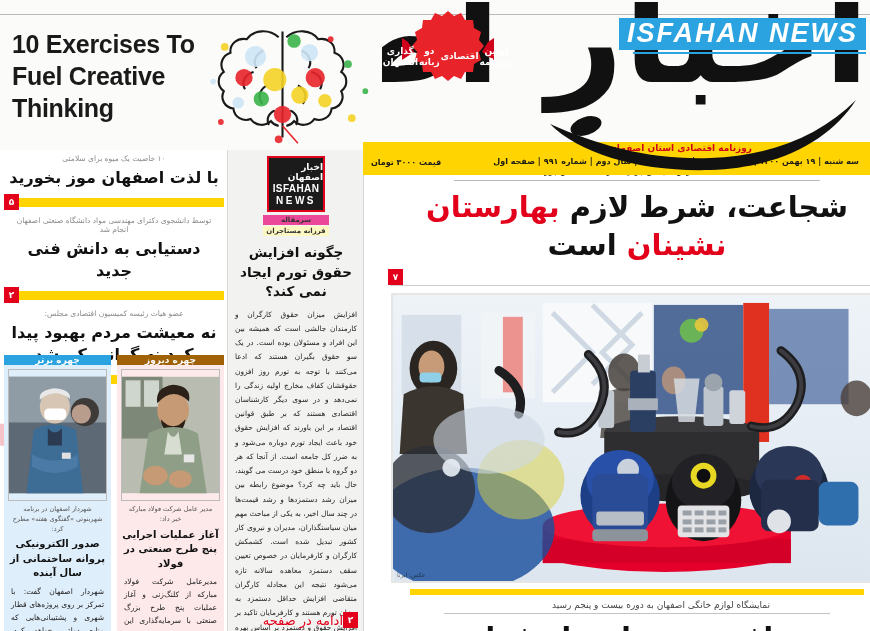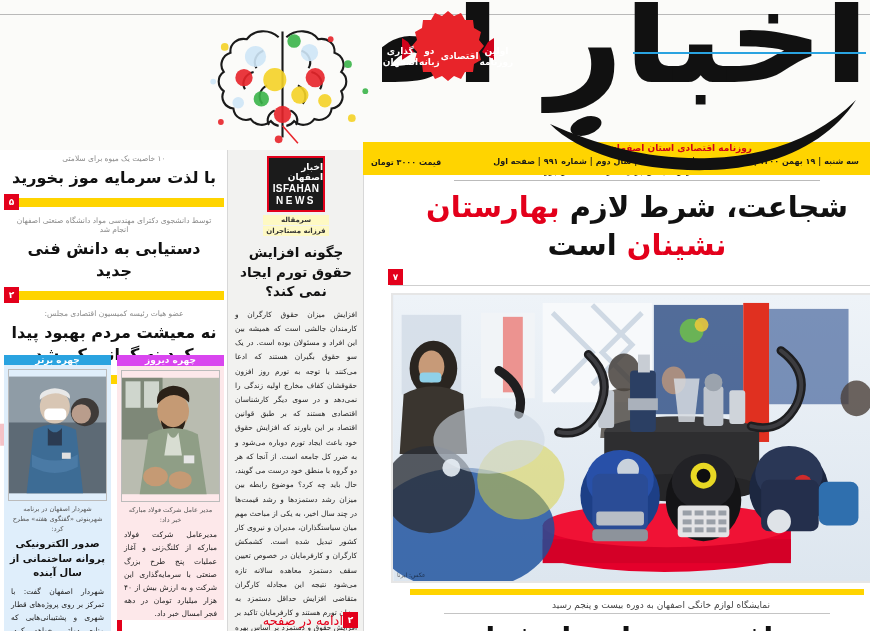--- a/index.html
+++ b/index.html
@@ -127,21 +127,21 @@
   }
 
   
   .portraits { position: absolute; left: 0; top: 205px; width: 228px; height: 276px; display: flex; gap: 6px; padding: 0 4px; }
   .pcard { flex: 1; position: relative; display: flex; flex-direction: column; }
   .pcard-head {
     height: 16px; color: #fff; font-size: 9px; font-weight: bold;
     display: flex; align-items: center; justify-content: center; direction: rtl;
   }
   .pcard-head.blue { background: #2aa3e0; }
-  .pcard-head.red  { background: #d946ef; }
+  .pcard-head.red  { background: #a16207; }
   .pcard-body { flex:1; position:relative; padding: 4px 4px 0 4px; }
   .pcard.blue-body .pcard-body { background: #dfeefb; }
   .pcard.red-body  .pcard-body { background: #fde8ea; }
   .pcard-side { position:absolute; top:16px; bottom:0; width:5px; }
   .pcard.blue-body .pcard-side { left:0; background:#2aa3e0; }
   .pcard.red-body  .pcard-side { left:0; background:#e3001b; }
 
   .photo { width: 100%; height: 132px; border: 1px solid #bbb; position: relative; overflow: hidden; }
   .photo .cap {
     position: absolute; right: 3px; bottom: 2px; font-size: 5px; color: rgba(255,255,255,0.8);
@@ -171,21 +171,21 @@
     align-items: center; justify-content: center; gap: 1px;
   }
   .mid-logo .ar { color: #fff; font-size: 9px; direction: rtl; font-weight: bold; }
   .mid-logo .en1 { color: #fff; font-size: 10px; font-weight: bold; letter-spacing: 0.4px;
                    font-family: "Liberation Sans", sans-serif; }
   .mid-logo .en2 { color: #fff; font-size: 10px; font-weight: bold; letter-spacing: 2.5px;
                    font-family: "Liberation Sans", sans-serif; }
   .mid-meta {
     width: 66px; margin: 3px auto 0 auto; text-align: center; direction: rtl;
   }
-  .mid-meta .lbl { background: #fef9c3; color:#333; font-size: 7px; font-weight:bold; padding: 1px 0; }
+  .mid-meta .lbl { background: #ec4899; color:#333; font-size: 7px; font-weight:bold; padding: 1px 0; }
   .mid-meta .author { background: #fef9c3; color:#333; font-size: 7px; font-weight:bold; padding: 1px 0; margin-top:1px;}
   .mid-title {
     direction: rtl; text-align: center; font-size: 13.5px; font-weight: bold;
     color: #111; line-height: 1.45; margin: 7px 2px 6px 2px;
   }
   .mid-text {
     direction: rtl; text-align: justify; font-size: 7.4px; color: #1e1e1e;
     line-height: 1.92; padding: 0 1px;
   }
   .mid-cont {
@@ -235,20 +235,21 @@
   .vsep { position: absolute; top: 150px; width: 1px; height: 481px; background: #d8d8d8; }
 </style>
 </head>
 <body>
 
 <div class="page">
 
   <div class="top-banner hatch">
     <div class="top-rule"></div>
 
+    <div class="promo-title">10 Exercises To Fuel Creative Thinking</div>
 
     <div class="brain-wrap">
       <svg viewBox="0 0 200 135">
         <g fill="none" stroke="#1a1a1a" stroke-width="2.2">
           <path d="M100 14 L100 124"></path>
           <path d="M96 20c-10-9-26-8-33 2c-10-2-18 5-17 14c-9 3-12 13-7 20c-7 5-7 15 0 20c-4 8 1 17 10 18c1 9 10 14 18 11c5 7 15 8 21 2c3 4 8 5 8 5"></path>
           <path d="M104 20c10-9 26-8 33 2c10-2 18 5 17 14c9 3 12 13 7 20c7 5 7 15 0 20c4 8-1 17-10 18c-1 9-10 14-18 11c-5 7-15 8-21 2c-3 4-8 5-8 5"></path>
           <path d="M80 34c-8 3-11 12-7 18M70 56c-9 2-13 11-9 18M84 70c-8 4-10 13-5 19M92 96c-7 3-9 10-6 15"></path>
           <path d="M120 34c8 3 11 12 7 18M130 56c9 2 13 11 9 18M116 70c8 4 10 13 5 19M108 96c7 3 9 10 6 15"></path>
         </g>
@@ -274,20 +275,23 @@
           <circle cx="96" cy="126" r="4" fill="#e8242a"></circle>
         </g>
         <path d="M100 112 L116 130" stroke="#e8242a" stroke-width="1.6" fill="none"></path>
       </svg>
     </div>
 
     <div class="masthead">
       <div class="masthead-word">اخبار اصفهان</div>
     </div>
 
+    <div class="isfahan-news-band">
+      <span>ISFAHAN NEWS</span>
+    </div>
     <div class="band-underline"></div>
 
     <div class="rosette">
       <svg viewBox="0 0 96 96">
         <path d="M8 34 L2 30 L2 52 L14 44 Z" fill="#d0021b"></path>
         <path d="M88 34 L94 30 L94 52 L82 44 Z" fill="#d0021b"></path>
         <path d="M48 3
                  l6 5 7-3 4 7 8 0 1 8 7 4 -2 8 5 6 -5 6 2 8 -7 4 -1 8 -8 0 -4 7 -7-3 -6 5 -6-5 -7 3 -4-7 -8 0 -1-8 -7-4 2-8 -5-6 5-6 -2-8 7-4 1-8 8 0 4-7 7 3z" fill="#e8242a"></path>
       </svg>
       <div class="rosette-text">
@@ -309,21 +313,21 @@
     <svg class="swash" style="left:520px; top:96px; width:340px; height:80px;" viewBox="0 0 340 80">
       <path d="M336 4 C300 40 250 60 190 62 C130 64 80 50 30 28 C60 58 120 76 190 74 C260 72 310 44 336 4 Z" fill="#111"></path>
       <ellipse cx="66" cy="30" rx="16" ry="9" fill="#111" transform="rotate(-18 66 30)"></ellipse>
     </svg>
   </div>
 
   <div class="left-col">
 
     <div class="teaser">
       <div class="teaser-kicker">۱۰ خاصیت یک میوه برای سلامتی</div>
-      <div class="teaser-title">با لذت سرمایه موز بخورید</div>
+      <div class="teaser-title">با لذت اصفهان موز بخورید</div>
     </div>
     <div class="bar-row">
       <div class="bar-yellow"></div>
       <div class="pg-badge">۵</div>
     </div>
 
     <div class="teaser">
       <div class="teaser-kicker">توسط دانشجوی دکترای مهندسی مواد دانشگاه صنعتی اصفهان انجام شد</div>
       <div class="teaser-title">دستیابی به دانش فنی جدید</div>
     </div>
@@ -388,20 +392,21 @@
               <path d="M40 30 q18 -20 36 -2 q3 -18 -18 -19 q-21 3 -18 21z" fill="#2b2118"></path>
               <path d="M44 48 q14 16 28 0 q-2 16 -14 16 q-12 0 -14 -16z" fill="#2b2118"></path>
               <path d="M30 64 q28 -14 56 0 l10 68 l-76 0z" fill="#8f9e86"></path>
               <path d="M52 62 q6 12 12 0 l4 26 l-20 0z" fill="#d8ddd2"></path>
               <rect x="70" y="88" width="12" height="9" fill="#e6e6e6"></rect>
               <ellipse cx="38" cy="112" rx="14" ry="11" fill="#c59a74"></ellipse>
               <ellipse cx="66" cy="116" rx="13" ry="10" fill="#c59a74"></ellipse>
             </svg>
           </div>
           <div class="pcard-kicker">مدیر عامل شرکت فولاد مبارکه خبر داد:</div>
+          <div class="pcard-title">آغاز عملیات اجرایی پنج طرح صنعتی در فولاد</div>
           <div class="pcard-text">مدیرعامل شرکت فولاد مبارکه از کلنگ‌زنی و آغاز عملیات پنج طرح بزرگ صنعتی با سرمایه‌گذاری این شرکت و به ارزش بیش از ۴۰ هزار میلیارد تومان در دهه فجر امسال خبر داد.</div>
         </div>
         <div class="pcard-foot">
           
         </div>
       </div>
     </div>
   </div>
 
   <div class="vsep" style="left:227px;"></div>

